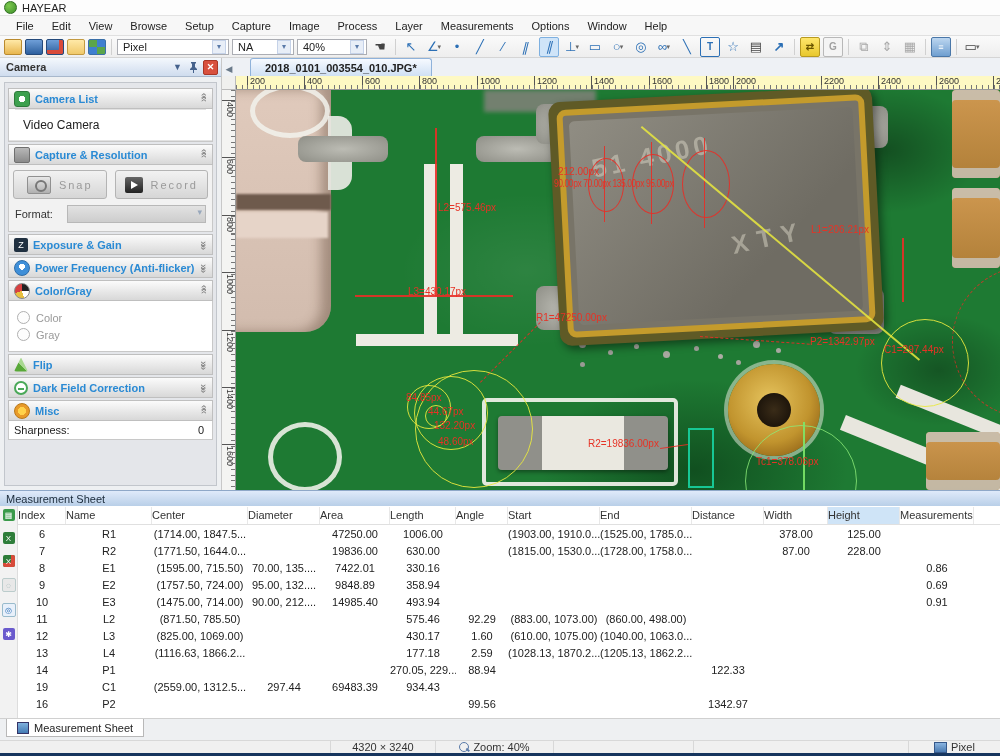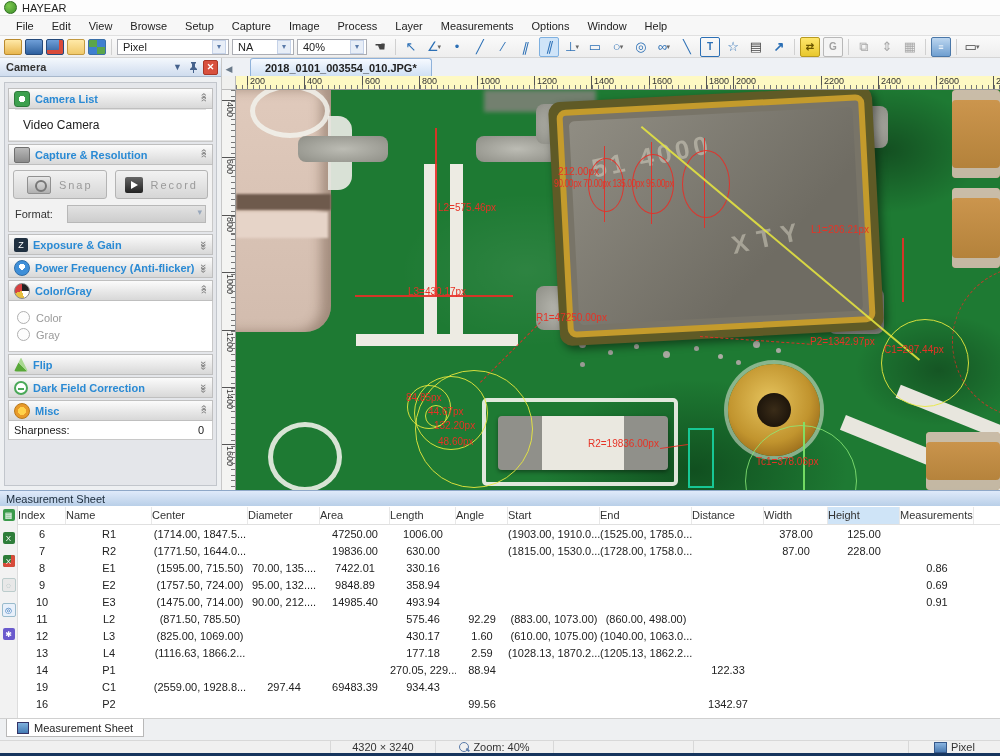--- a/index.html
+++ b/index.html
@@ -624,21 +624,21 @@
           <span class="tc"></span>
           <span class="tc">122.33</span>
           <span class="tc"></span>
           <span class="tc"></span>
           <span class="tc"></span>
           <span class="tc"></span>
         </div>
         <div class="trow grid">
           <span class="tc">19</span>
           <span class="tc">C1</span>
-          <span class="tc">(2559.00, 1928.8...</span>
+          <span class="tc">(2559.00, 1312.5...</span>
           <span class="tc">297.44</span>
           <span class="tc">69483.39</span>
           <span class="tc">934.43</span>
           <span class="tc"></span>
           <span class="tc"></span>
           <span class="tc"></span>
           <span class="tc"></span>
           <span class="tc"></span>
           <span class="tc"></span>
           <span class="tc"></span>

